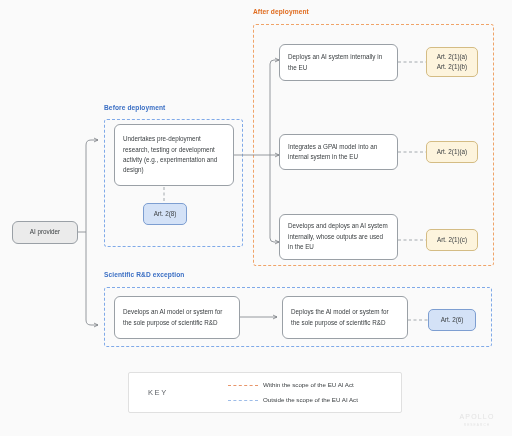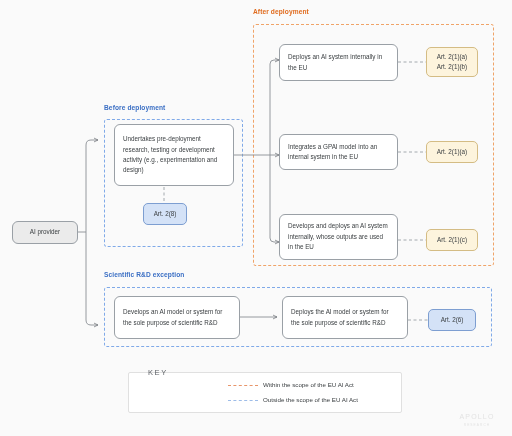--- a/index.html
+++ b/index.html
@@ -185,21 +185,21 @@
   <div class="badge badge-amber" style="left:426px; top:141px; width:52px; height:22px;">Art. 2(1)(a)</div>
 
   <div class="node" style="left:279px; top:214px; width:119px; height:46px;">Develops and deploys an AI system internally, whose outputs are used in the EU</div>
   <div class="badge badge-amber" style="left:426px; top:229px; width:52px; height:22px;">Art. 2(1)(c)</div>
 
   <div class="node" style="left:114px; top:296px; width:126px; height:43px;">Develops an AI model or system for the sole purpose of scientific R&amp;D</div>
   <div class="node" style="left:282px; top:296px; width:126px; height:43px;">Deploys the AI model or system for the sole purpose of scientific R&amp;D</div>
   <div class="badge badge-blue" style="left:428px; top:309px; width:48px; height:22px;">Art. 2(6)</div>
 
   <div class="keybox" style="left:128px; top:372px; width:274px; height:41px;"></div>
-  <div class="key-title" style="left:148px; top:368px;">KEY</div>
+  <div class="key-title" style="left:148px; top:388px;">KEY</div>
   <div class="key-dash key-dash-orange" style="left:228px; top:385px;"></div>
   <div class="key-text" style="left:263px; top:381px;">Within the scope of the EU AI Act</div>
   <div class="key-dash key-dash-blue" style="left:228px; top:400px;"></div>
   <div class="key-text" style="left:263px; top:396px;">Outside the scope of the EU AI Act</div>
 
   <div class="watermark" style="left:452px; top:412px; width:50px;">
     <span>APOLLO</span>
     <span class="sub">RESEARCH</span>
   </div>
 

